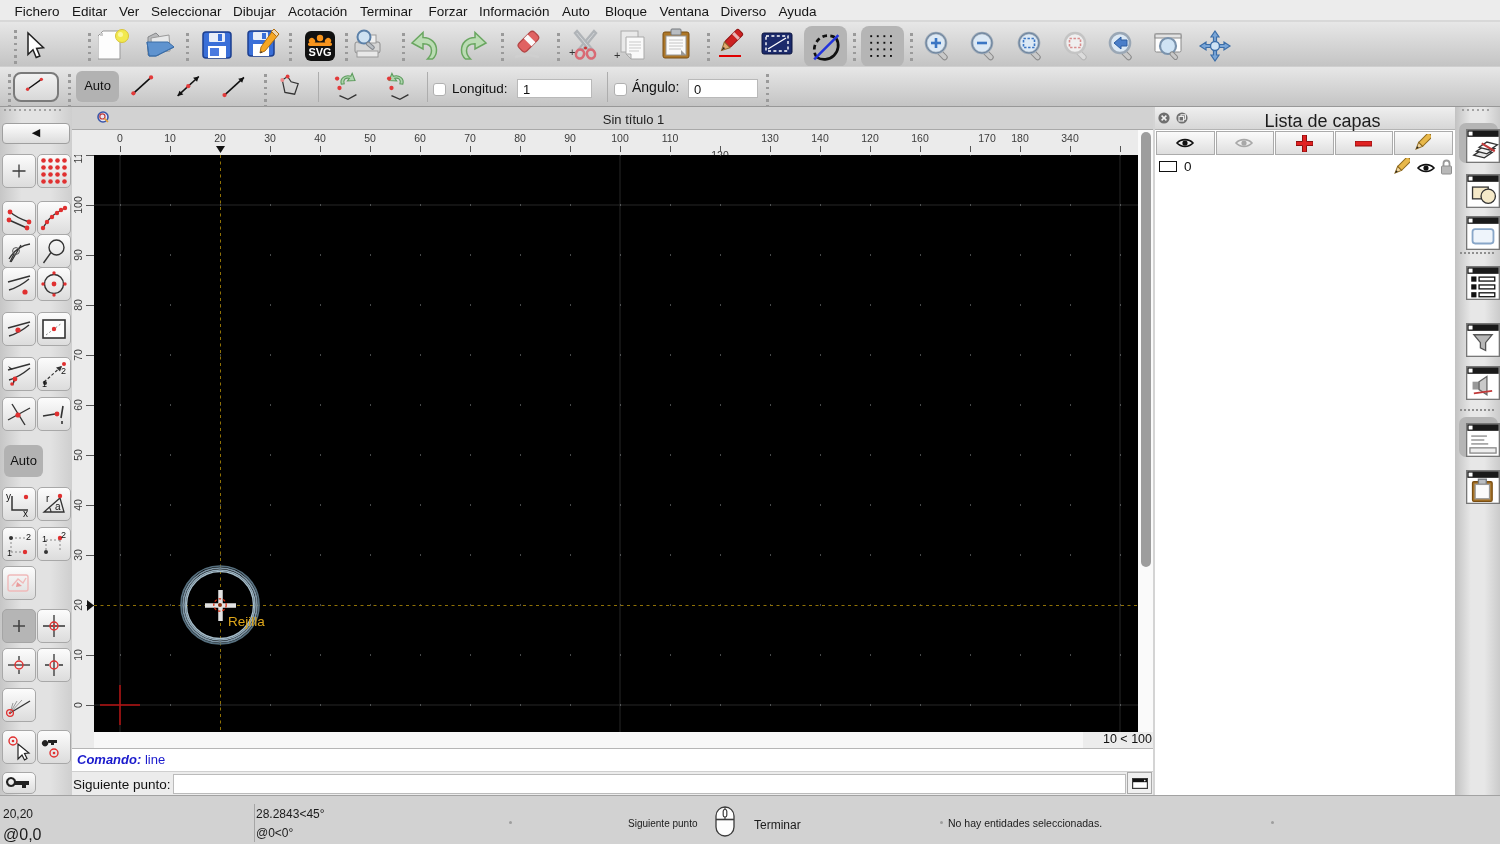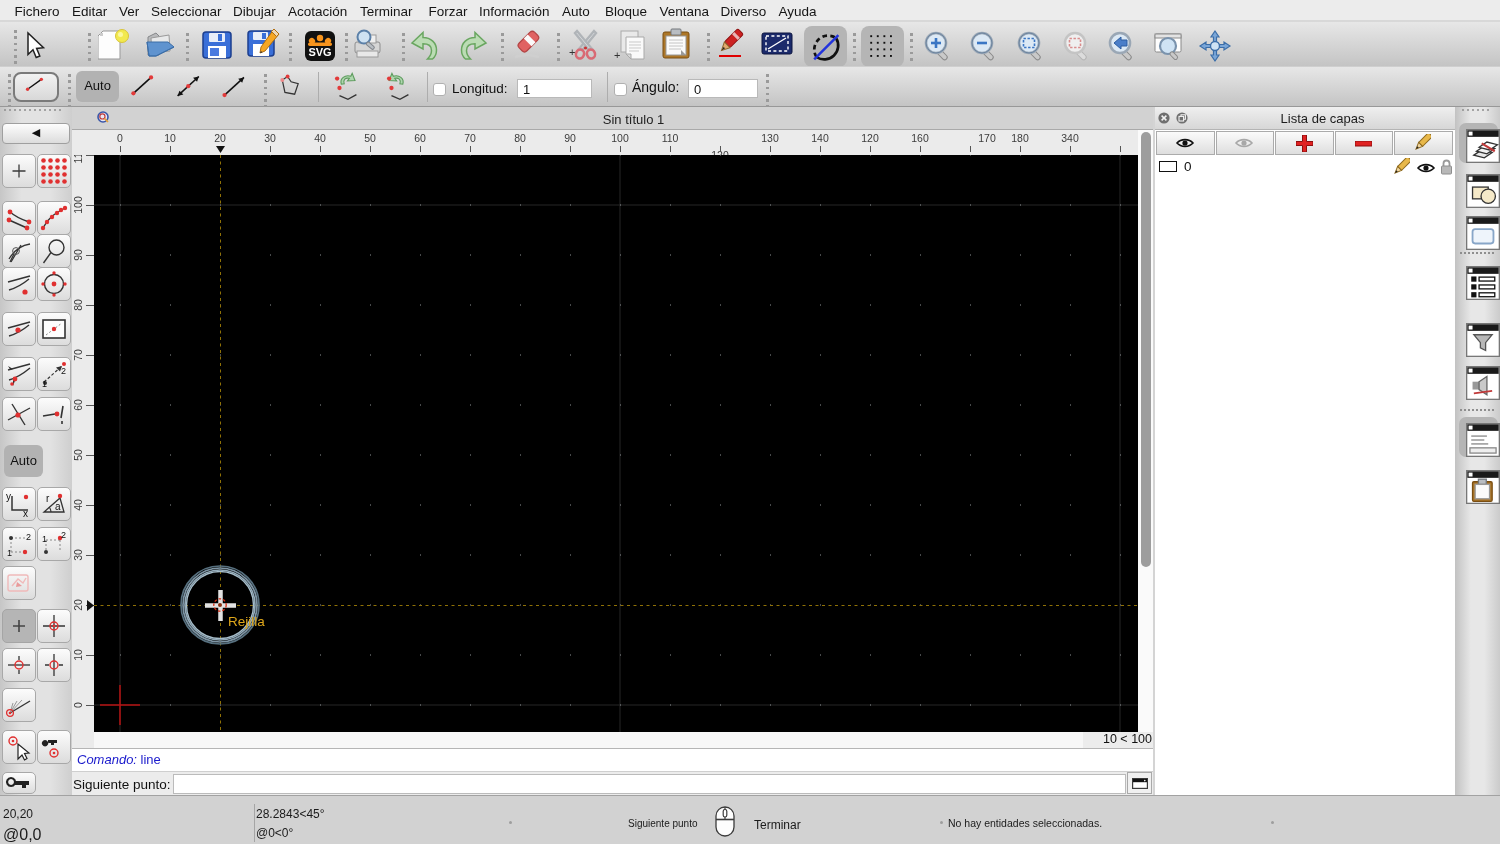--- a/index.html
+++ b/index.html
@@ -726,42 +726,42 @@
 <path d="M111 450.5 H142 M126.5 435 V466" stroke="#e2e2e2" stroke-width="4.5"></path>
 <circle cx="126" cy="450" r="6.2" fill="none" stroke="#d42a10" stroke-width="1.3" stroke-dasharray="2.6 1.9"></circle>
 <circle cx="126" cy="450" r="2" fill="#8a3010"></circle>
 <text x="134" y="471" font-size="13.5" fill="#dfa71b" font-family="Liberation Sans">Rejilla</text>
 </svg>
 <div class="abs" style="left:1138px; top:130px; width:15px; height:618px; background:#fafafa;"></div>
 <div class="abs" style="left:1140.5px; top:132px; width:10px; height:435px; background:#9d9d9d; border-radius:5px;"></div>
 <div class="abs" style="left:94px; top:732px; width:1044px; height:16px; background:#f7f7f7;"></div>
 <div class="abs" style="left:1083px; top:732px; width:70px; height:16px; background:#ececec; font-size:12.5px; color:#111; text-align:right; padding:0 1px 0 0;">10 &lt; 100</div>
 <div class="abs" style="left:72px; top:748px; width:1081px; height:47px; background:#fff; border-top:1px solid #b5b5b5;"></div>
-<div class="abs" style="left:77px; top:752px; font-size:13px; color:#1a1acc;"><i><b style="font-weight:normal">Comando:</b></i> line</div>
+<div class="abs" style="left:77px; top:752px; font-size:13px; color:#1a1acc;"><i><b style="font-weight:bold">Comando:</b></i> line</div>
 <div class="abs" style="left:72px; top:771px; width:1081px; height:24px; background:#ececec; border-top:1px solid #cfcfcf;"></div>
 <div class="abs" style="left:73px; top:777px; font-size:13.5px; color:#111;">Siguiente punto:</div>
 <div class="abs" style="left:173px; top:774px; width:953px; height:20px; background:#fff; border:1px solid #bbb;"></div>
 <div class="abs" style="left:1127px; top:772px; width:25px; height:22px; background:#f0f0f0; border:1px solid #a9a9a9;"></div>
 <svg class="abs" style="left:1132px; top:778px;" width="16" height="11" viewBox="0 0 16 11">
     <rect x="0.5" y="0.5" width="15" height="10" fill="#fff" stroke="#3a3a3a" stroke-width="1.4"></rect>
     <rect x="1" y="1" width="14" height="3.2" fill="#111"></rect>
     <circle cx="12.8" cy="2.6" r="0.8" fill="#fff"></circle>
   </svg>
 <div class="abs dock"></div>
 <div class="abs docktitle"></div>
 <svg class="abs" style="left:1158px; top:112px;" width="12" height="12">
     <circle cx="6" cy="6" r="5.6" fill="#6f6f6f"></circle>
     <path d="M3.6 3.6 L8.4 8.4 M8.4 3.6 L3.6 8.4" stroke="#f2f2f2" stroke-width="1.5"></path>
   </svg>
 <svg class="abs" style="left:1176px; top:112px;" width="12" height="12">
     <circle cx="6" cy="6" r="5.6" fill="#6f6f6f"></circle>
     <rect x="3" y="4.4" width="4.6" height="4.6" fill="none" stroke="#f2f2f2" stroke-width="1.1"></rect>
     <path d="M5 4.4 V2.8 H9.4 V7.2 H7.8" fill="none" stroke="#f2f2f2" stroke-width="1.1"></path>
   </svg>
-<div class="abs" style="left:1255px; top:111px; width:135px; text-align:center; font-size:13px; color:#1c1c1c;">Lista de capas</div>
+<div class="abs" style="left:1255px; top:111px; width:135px; text-align:center; font-size:18px; color:#1c1c1c;">Lista de capas</div>
 <div class="dockbtn" style="left:1156px; width:58.5px;"></div>
 <div class="dockbtn" style="left:1215.5px; width:58.5px;"></div>
 <div class="dockbtn" style="left:1275px; width:58.5px;"></div>
 <div class="dockbtn" style="left:1334.5px; width:58.5px;"></div>
 <div class="dockbtn" style="left:1394px; width:58.5px;"></div>
 <svg class="abs" style="left:1175px; top:136px;" width="20" height="14" viewBox="0 0 20 14">
     <path d="M2 7 C6 2.5 14 2.5 18 7 C14 11.5 6 11.5 2 7 Z" fill="none" stroke="#111" stroke-width="1.6"></path>
     <circle cx="10" cy="7" r="2.6" fill="#111"></circle>
   </svg>
 <svg class="abs" style="left:1234px; top:136px;" width="20" height="14" viewBox="0 0 20 14">

